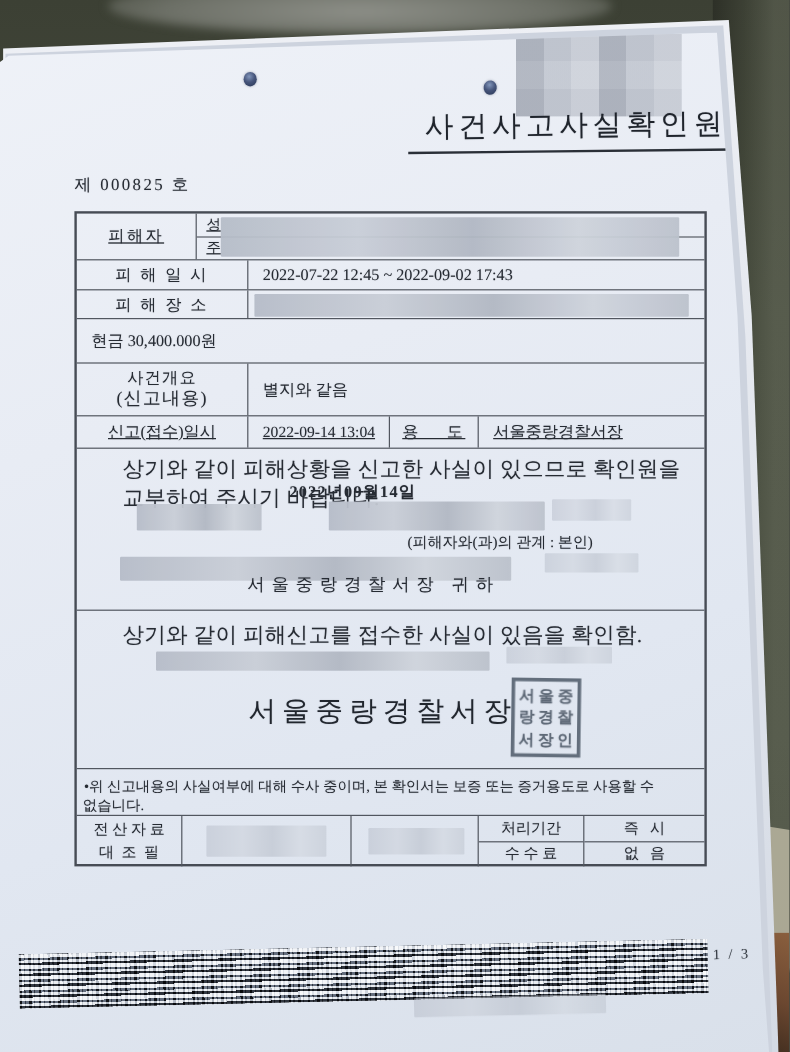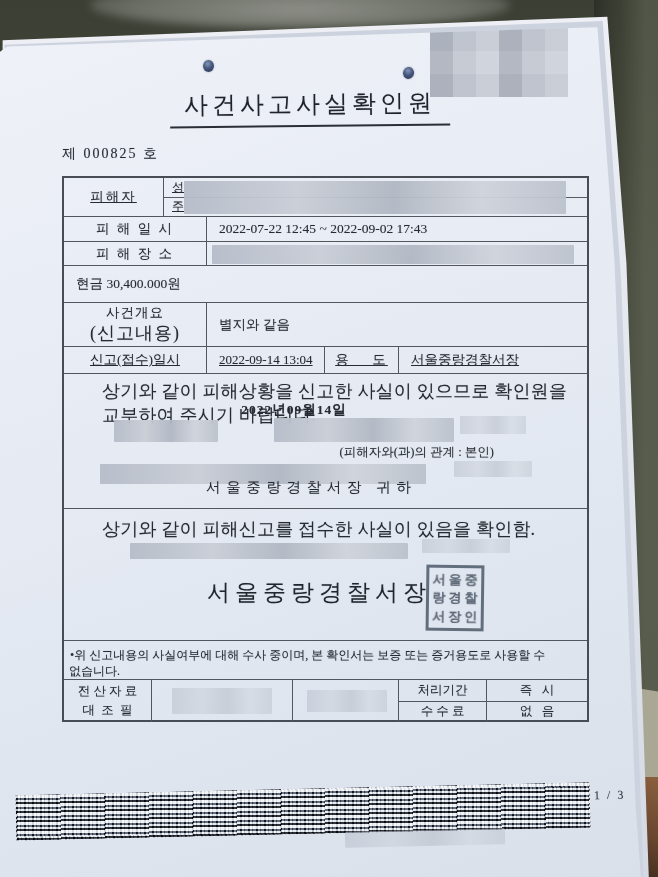--- a/index.html
+++ b/index.html
@@ -39,21 +39,21 @@
   .hole2{left:403px;top:67px;transform:rotate(10deg);}
   .mosaic{position:absolute;left:430px;top:28px;width:138px;height:69px;
         background:
           repeating-linear-gradient(90deg,rgba(152,158,170,.55) 0 23px,rgba(186,191,201,.55) 23px 46px,rgba(205,209,217,.55) 46px 69px),
           repeating-linear-gradient(0deg,rgba(171,177,189,.6) 0 23px,rgba(198,203,212,.6) 23px 46px);}
   
   .redact{position:absolute;border-radius:1px;filter:blur(.5px);
         background:linear-gradient(90deg,#b6bcc8 0%,#c9ced7 30%,#b2b8c3 55%,#cfd4dc 78%,#bcc2cc 100%);opacity:.95;}
   .redact.light{opacity:.5;}
   
-  .title-wrap{position:absolute;left:0;top:88px;width:620px;text-align:center;}
+  .title-wrap{position:absolute;left:0;top:88px;width:620px;text-align:right;}
   .doc-title{display:inline-block;font-size:24px;letter-spacing:4px;font-weight:500;color:#1f242c;
         padding:0 14px 5px 14px;border-bottom:2.5px solid #2a2f37;transform:rotate(-0.6deg);}
   .doc-no{position:absolute;left:62px;top:145px;font-size:14px;letter-spacing:2px;}
   
   .doc-table{position:absolute;left:62px;top:176px;width:527px;height:546px;border:2px solid #474c55;}
   .row{display:flex;border-bottom:1px solid #51565f;}
   .cell{display:flex;align-items:center;}
   .lbl{justify-content:center;text-align:center;font-size:13.5px;letter-spacing:2px;border-right:1px solid #51565f;}
   .val{padding-left:12px;font-size:13.5px;}
   .r-victim{height:39px;position:relative;text-decoration:underline;}
@@ -152,21 +152,21 @@
         <div class="redact" style="left:148px;top:3px;width:362px;height:19px;"></div>
       </div>
 
       <div class="row r-status">
         <div class="cell val">현금 30,400.000원</div>
       </div>
 
       <div class="row r-summary">
         <div class="cell lbl lbl-wide lbl-2l">
           <span>사건개요</span>
-          <span style="font-size:18px;">(신고내용)</span>
+          <span style="font-size:15px;">(신고내용)</span>
         </div>
         <div class="cell val">별지와 같음</div>
       </div>
 
       <div class="row r-report">
         <div class="cell lbl lbl-wide" style="letter-spacing:0;">신고(접수)일시</div>
         <div class="cell val report-val" style="font-size:13px;">2022-09-14 13:04</div>
         <div class="cell lbl usage-lbl pre">용    도</div>
         <div class="cell val usage-val">서울중랑경찰서장</div>
       </div>

